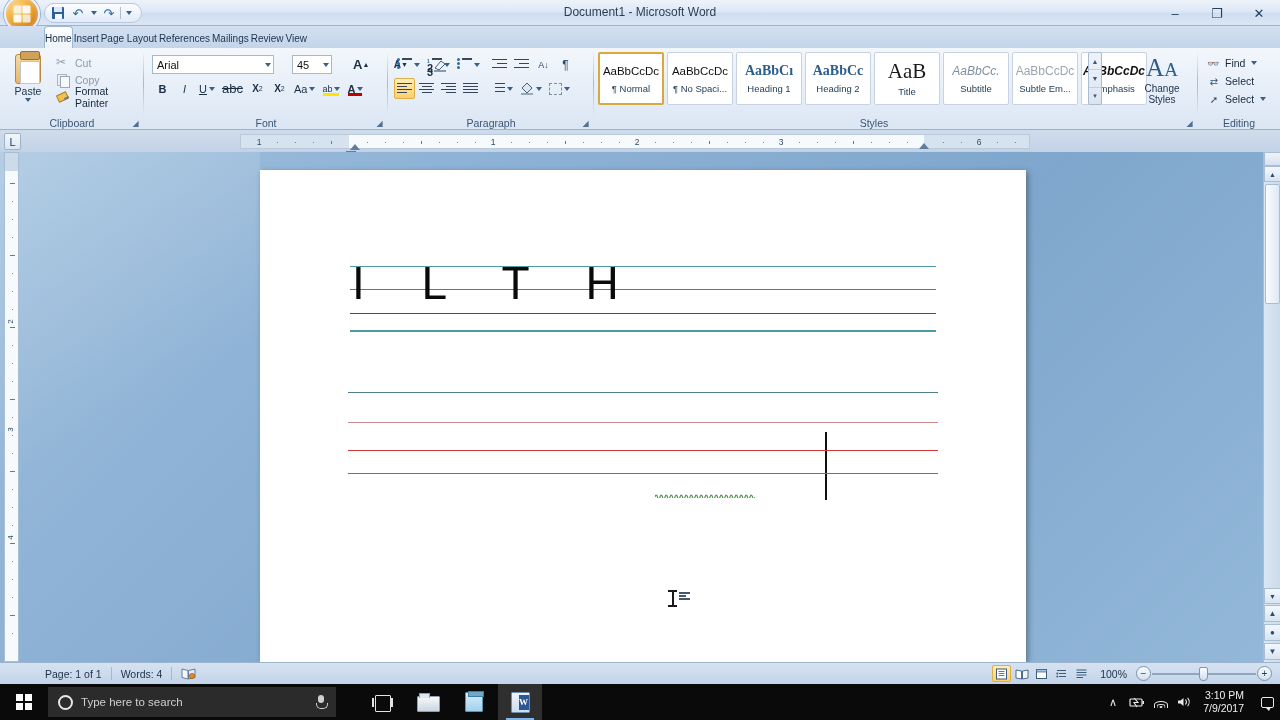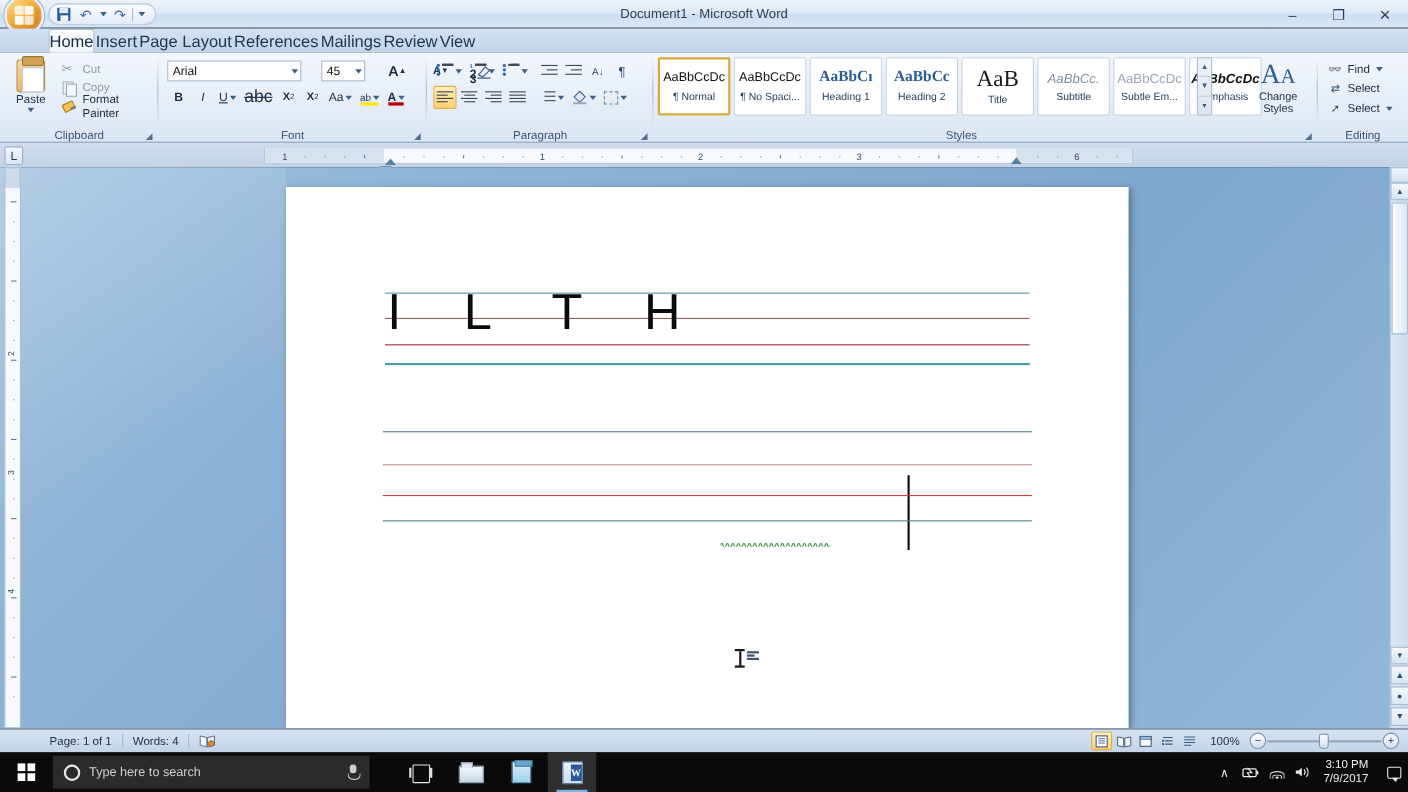--- a/index.html
+++ b/index.html
@@ -59,21 +59,21 @@
   .wctrls { position: absolute; right: 0; top: 0; display: flex; height: 26px; }
   .wctrl { width: 42px; height: 26px; display:flex;align-items:center;justify-content:center; cursor:pointer; color:#24405e; font-size:13px;}
 
   
   .tabstrip {
     position: absolute; top: 26px; left: 0; width: 1280px; height: 22px;
     background: linear-gradient(180deg,#d3e0f0 0%,#c3d5ea 100%);
   }
   .tabs { position: absolute; left: 44px; top: 0; display: flex; height: 22px; }
   .tab {
-    padding: 0 0; height: 22px; line-height: 23px; font-size: 15px;
+    padding: 0 0; height: 22px; line-height: 23px; font-size: 10px;
     color: #20374f; cursor: pointer; border: 1px solid transparent; border-bottom: none;
     border-radius: 4px 4px 0 0;
   }
   .tab.active {
     background: linear-gradient(180deg,#fdfefe 0%,#eef4fb 100%);
     border-color: #9fb7d1; color: #15293d;
   }
 
   
   .ribbon {
@@ -437,21 +437,21 @@
             <b>B</b>
           </div>
         <div class="rbtn">
             <i>I</i>
           </div>
         <div class="rbtn split">
             <u>U</u>
             <span class="mini-ar"></span>
           </div>
         <div class="rbtn">
-            <s style="font-size:16px">abc</s>
+            <s style="font-size:13px">abc</s>
           </div>
         <div class="rbtn">
             <span style="font-size:10px;font-weight:bold">X</span>
             <span class="sub">2</span>
           </div>
         <div class="rbtn">
             <span style="font-size:10px;font-weight:bold">X</span>
             <span class="sup">2</span>
           </div>
         <div class="rbtn split">

